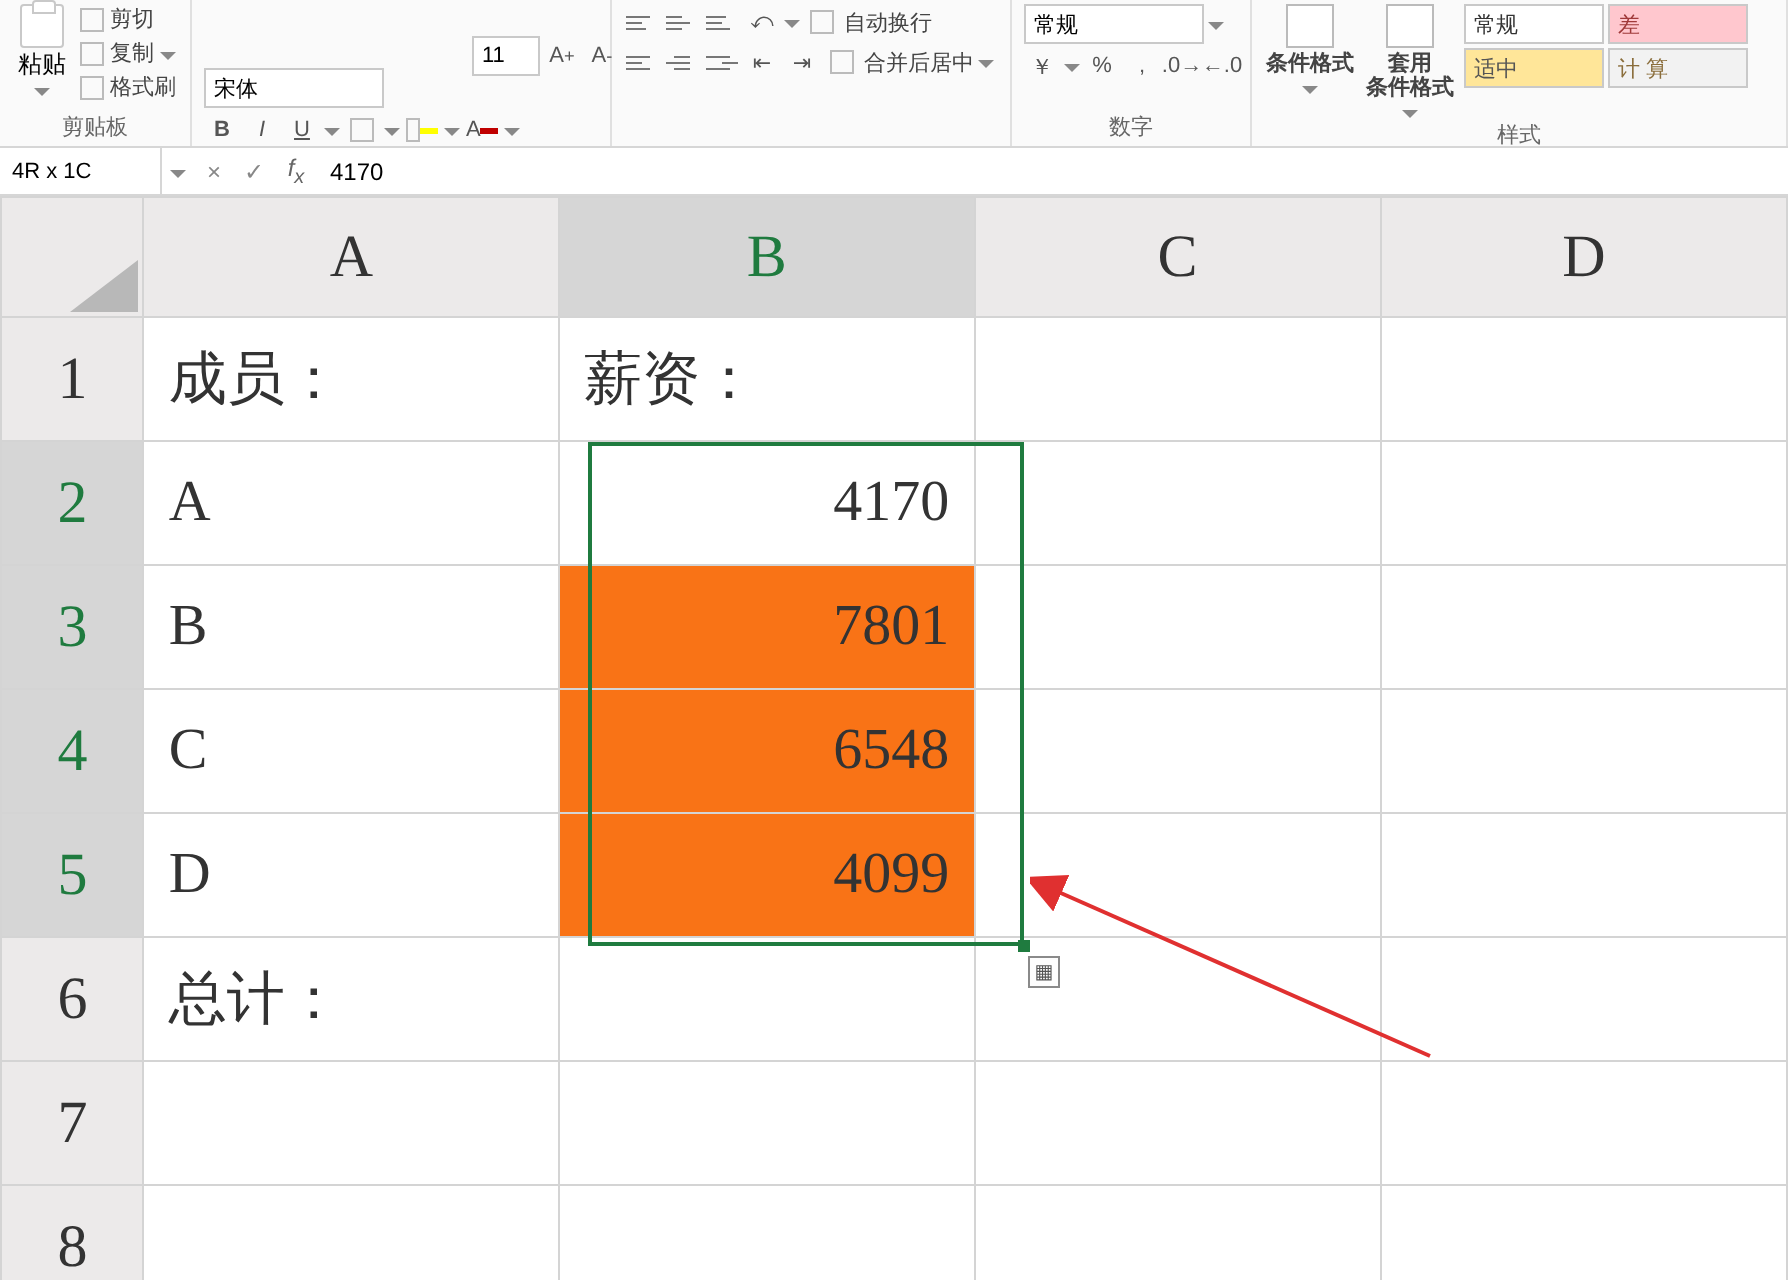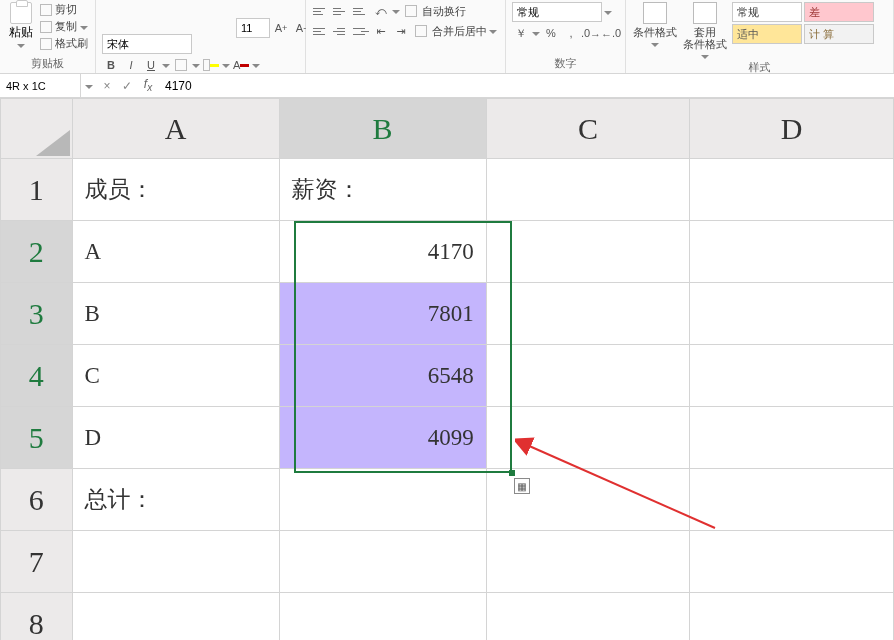--- a/index.html
+++ b/index.html
@@ -33,21 +33,21 @@
 
   
   .align-ic { width:16px; height:14px; display:inline-flex; flex-direction:column; justify-content:center; gap:2px; }
   .align-ic span { height:1px; background:#777; display:block; }
 
   
   .nf-select { width:90px; }
 
   .bigbtn { display:flex; flex-direction:column; align-items:center; justify-content:center; gap:2px; width:46px; }
   .bigbtn .bic { width:24px; height:22px; border:1px solid #bbb; background:#fff; }
-  .bigbtn span { font-size:11px; color:#444; text-align:center; line-height:12px; }
+  .bigbtn span { font-size:11px; color:#444; text-align:center; line-height:12px;font-weight:bold; }
 
   .style-box { width:70px; height:20px; border:1px solid #c9c9c9; display:flex; align-items:center; padding:0 4px; font-size:11px; }
   .style-common { background:#fff; color:#333; }
   .style-good { background:#ffe699; color:#555; }
   .style-bad  { background:#ffc7ce; color:#a03a3a; }
   .style-calc { background:#f2f2f2; color:#8a6d3b; }
 
   
   .fbar { display:flex; align-items:center; height:24px; border-bottom:1px solid #d6d6d6; font-size:12px; }
   .name-box { width:81px; border:none; border-right:1px solid #d6d6d6; padding:2px 6px; font-size:11px; height:100%; }
@@ -59,25 +59,25 @@
   .gridwrap { position:relative; }
   table.sheet { border-collapse:collapse; table-layout:fixed; }
   table.sheet th, table.sheet td { border:1px solid #d4d4d4; }
   .corner { width:76px; height:60px; background:#eceaea; position:relative; }
   .corner:after { content:""; position:absolute; right:2px; bottom:2px; border-left:34px solid transparent; border-bottom:26px solid #b8b8b8; }
   th.colh { background:#eceaea; font-weight:normal; font-family: "Times New Roman", serif; font-size:30px; color:#333; height:60px; }
   th.colh.sel { background:#d6d6d6; color:#1f7b3f; }
   .col-a { width:218px; } .col-b { width:218px; } .col-c { width:218px; } .col-d { width:218px; }
   th.rowh { background:#eceaea; font-weight:normal; font-family:"Times New Roman",serif; font-size:30px; color:#333; width:76px; height:62px; text-align:center; }
   th.rowh.sel { color:#1f7b3f; background:#d6d6d6; }
-  td.cell { font-family: SimSun, serif; font-size:23px; color:#333; padding:0 12px; height:62px; vertical-align:middle; background:#fff; }
+  td.cell { font-family: SimSun, serif; font-size:29px; color:#333; padding:0 12px; height:62px; vertical-align:middle; background:#fff; }
   td.cell.num { text-align:right; }
 
   
-  td.selcell { background:#c4b5fd; }
+  td.selcell { background:#f97316; }
   td.active { background:#fff !important; }
   .sel-outline { position:absolute; border:2px solid #1f7b3f; pointer-events:none; }
   .fill-handle { position:absolute; width:6px; height:6px; background:#1f7b3f; }
   .paste-ic { position:absolute; width:16px; height:16px; border:1px solid #8a8a8a; background:#fdfdfd; display:flex; align-items:center; justify-content:center; font-size:10px; color:#555; }
 
   
   .arrow { position:absolute; pointer-events:none; }
 
 </style>
 </head>

